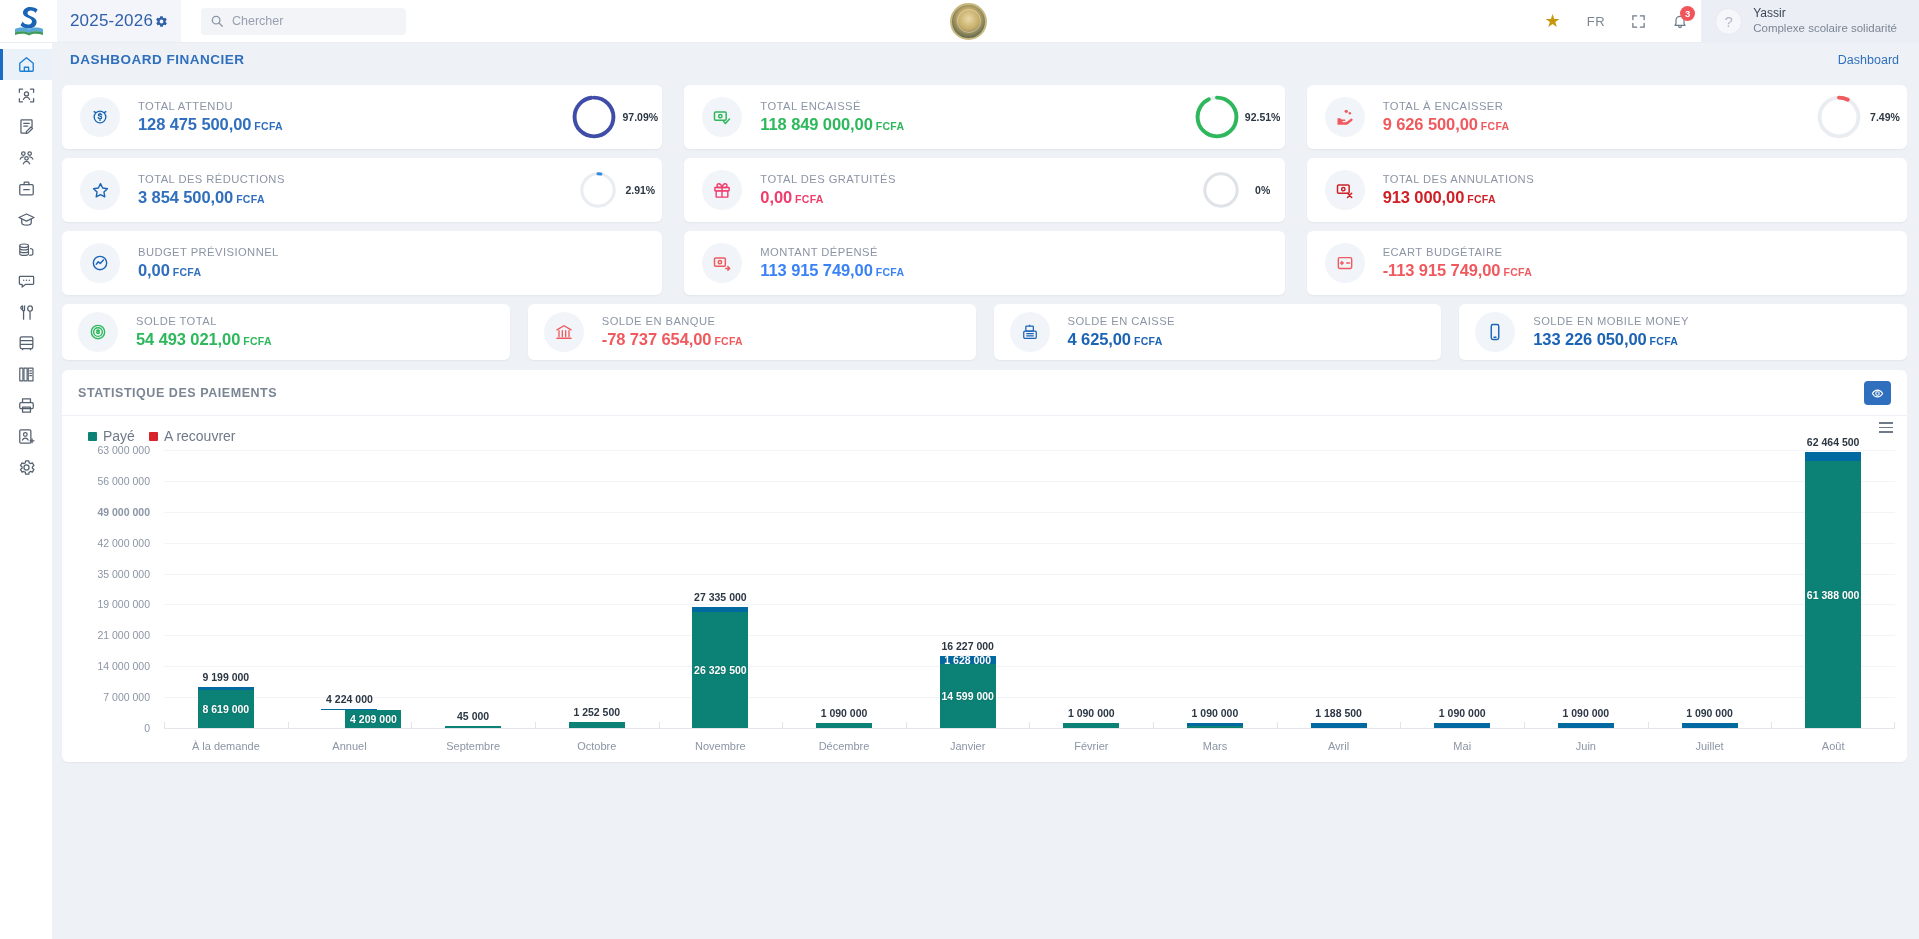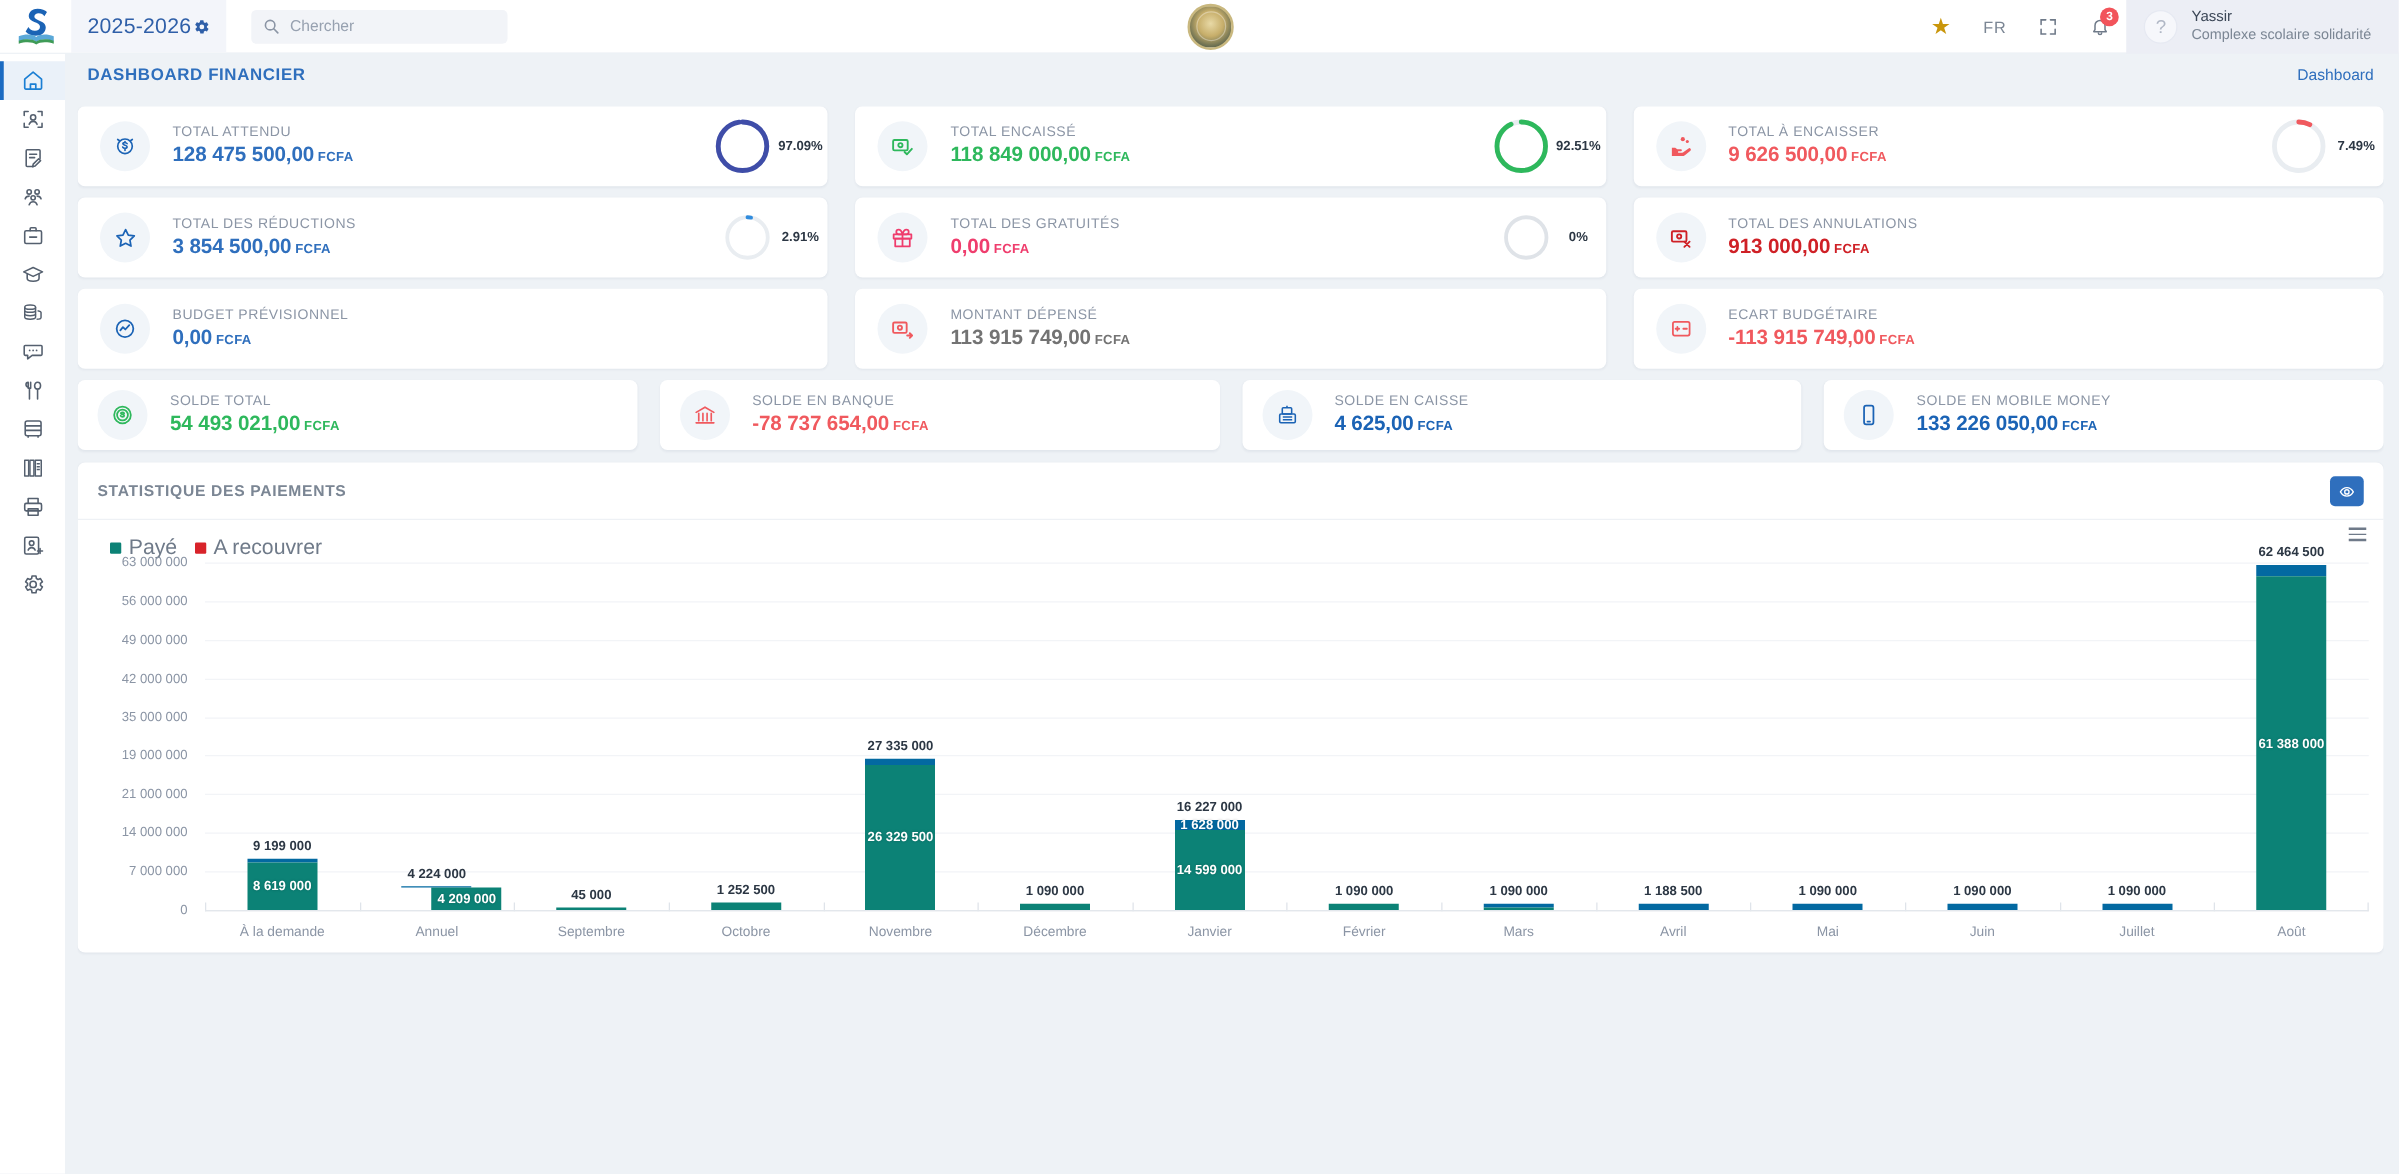--- a/index.html
+++ b/index.html
@@ -160,21 +160,21 @@
   .panel-title { font-size: 12.5px; color: #7b8694; letter-spacing: .55px; font-weight: 700; }
   .panel-btn {
     width: 27px; height: 24px; border-radius: 4px; background: #2f6fbd; color: #fff;
     display: flex; align-items: center; justify-content: center; cursor: pointer;
     font-size: 13px;
   }
   .chart-area { flex: 1; position: relative; padding: 10px 12px 6px 12px; }
   .legend { display: flex; gap: 14px; align-items: center; padding: 2px 0 0 14px; }
   .lg-item { display: flex; align-items: center; gap: 6px; cursor: pointer; }
   .lg-sw { width: 9px; height: 9px; border-radius: 1px; }
-  .lg-tx { font-size: 17px; color: #6f7a89; }
+  .lg-tx { font-size: 14px; color: #6f7a89; }
   .ham {
     position: absolute; right: 14px; top: 6px; cursor: pointer; color: #6f7a89;
     display: flex; flex-direction: column; gap: 3px;
   }
   .ham i { display: block; width: 14px; height: 1.5px; background: #6f7a89; }
   .ylabels { position: absolute; left: 0; top: 0; width: 82px; height: 100%; }
   .ylab {
     position: absolute; right: 6px; transform: translateY(-50%);
     font-size: 10.5px; color: #8b95a5; white-space: nowrap;
   }
@@ -536,21 +536,21 @@
         <div class="card">
           <div class="kpi-ic">
             <svg width="20" height="20" viewBox="0 0 24 24" fill="none" stroke="#f0595e" stroke-width="1.8" stroke-linecap="round" stroke-linejoin="round">
               <rect x="3" y="6" width="13" height="10" rx="1.3"></rect>
                 <circle cx="9.5" cy="11" r="2"></circle>
               <path d="M16.5 18.5h4.5M19 16.3l2.2 2.2-2.2 2.2"></path>
             </svg>
           </div>
           <div class="kpi-text">
             <span class="kpi-label">MONTANT DÉPENSÉ</span>
-            <span class="kpi-val" style="color:#737373"><span>113 915 749,00</span><span class="kpi-cur">FCFA</span></span>
+            <span class="kpi-val" style="color:#3b82f6"><span>113 915 749,00</span><span class="kpi-cur">FCFA</span></span>
           </div>
         </div>
 
         <div class="card">
           <div class="kpi-ic">
             <svg width="20" height="20" viewBox="0 0 24 24" fill="none" stroke="#f0595e" stroke-width="1.7" stroke-linecap="round">
               <rect x="4" y="5.5" width="16" height="13" rx="1.6"></rect>
               <path d="M8.3 10.3v3.4M6.6 12h3.4M14 12h3.4"></path>
             </svg>
           </div>
@@ -648,21 +648,21 @@
 
           <div class="plot-outer">
             <div class="ylabels" id="ylabels">
                 <div class="ylab" style="top: 100%;">0</div>
                 <div class="ylab" style="top: 88.8889%;">7 000 000</div>
                 <div class="ylab" style="top: 77.7778%;">14 000 000</div>
                 <div class="ylab" style="top: 66.6667%;">21 000 000</div>
                 <div class="ylab" style="top: 55.5556%;">19 000 000</div>
                 <div class="ylab" style="top: 44.4444%;">35 000 000</div>
                 <div class="ylab" style="top: 33.3333%;">42 000 000</div>
-                <div class="ylab" style="top: 22.2222%;">49 000 000</div>
+                <div class="ylab" style="top: 22.2222%; font-weight: bold;">49 000 000</div>
                 <div class="ylab" style="top: 11.1111%;">56 000 000</div>
                 <div class="ylab" style="top: 0%;">63 000 000</div>
               </div>
             <div class="grid" id="gridlines">
                 <div class="gline base" style="top: 100%;"></div>
                 <div class="gline" style="top: 88.8889%;"></div>
                 <div class="gline" style="top: 77.7778%;"></div>
                 <div class="gline" style="top: 66.6667%;"></div>
                 <div class="gline" style="top: 55.5556%;"></div>
                 <div class="gline" style="top: 44.4444%;"></div>

